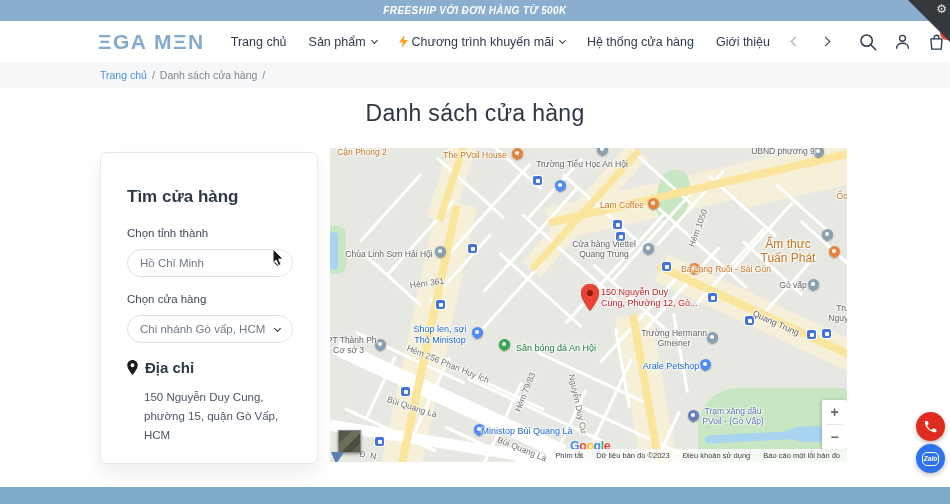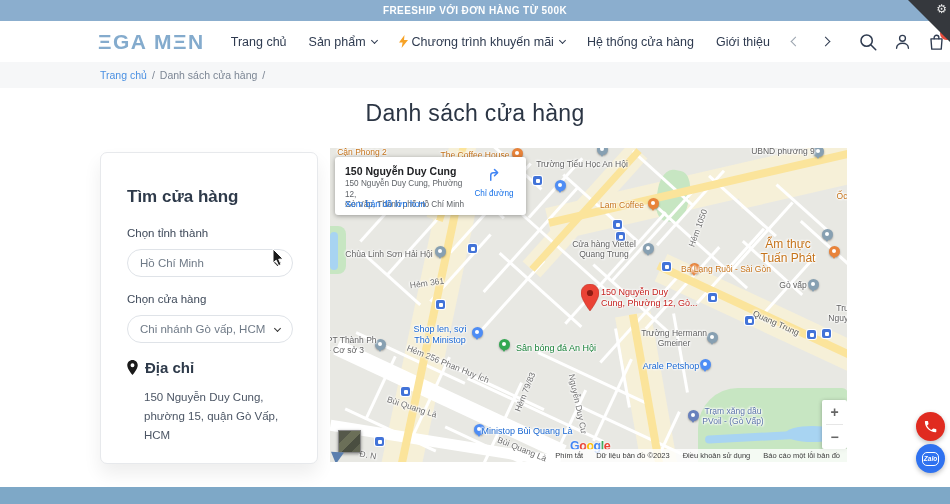--- a/index.html
+++ b/index.html
@@ -2,21 +2,21 @@
 <html><head>
 <meta charset="utf-8">
 <style>
   * { margin:0; padding:0; box-sizing:border-box; }
   html,body { width:950px; height:504px; overflow:hidden; background:#fff;
     font-family:"Liberation Sans","DejaVu Sans",sans-serif; }
 
   
   #banner { position:absolute; left:0; top:0; width:950px; height:21px; background:#8BAECE;
     display:flex; align-items:center; justify-content:center; }
-  #banner-text { color:#fff; font-size:10px; font-weight:bold; letter-spacing:.4px; }
+  #banner-text { color:#fff; font-size:10px; font-weight:bold; letter-spacing:.4px;font-style:italic; }
   #corner-badge { position:absolute; top:0; right:0; width:0; height:0;
     border-top:42px solid #35383d; border-left:42px solid transparent; z-index:60; }
   #corner-gear { position:absolute; top:2px; right:3px; color:#e8e8e8; font-size:12px; z-index:61; cursor:pointer; }
 
   
   #header { position:absolute; left:0; top:21px; width:950px; height:41px; background:#fff;
     display:flex; align-items:center; padding:0 103px 0 98px;text-align:right; }
   #logo { font-size:21px; font-weight:bold; color:#84abcd; letter-spacing:1.5px; margin-right:26px; white-space:nowrap; cursor:pointer; }
   .nav-item { font-size:12.5px; color:#2f3b50; font-weight:500; margin-right:22px; white-space:nowrap;
     display:flex; align-items:center; cursor:pointer; }
@@ -331,21 +331,21 @@
       <div class="map-pin" style="left: 143.5px; top: 275.5px; background: rgb(78, 141, 245);">
         <span class="pin-tail" style="border-top: 5px solid rgb(78, 141, 245);"></span>
       </div>
       <div class="map-pin" style="left: 168.5px; top: 190.5px; background: rgb(52, 168, 83);">
         <span class="pin-tail" style="border-top: 5px solid rgb(52, 168, 83);"></span>
       </div>
       <div class="map-pin" style="left: 357.5px; top: 261.5px; background: rgb(103, 128, 189);">
         <span class="pin-tail" style="border-top: 5px solid rgb(103, 128, 189);"></span>
       </div>
       <div class="map-label" style="color: rgb(197, 115, 26); font-size: 8.5px; left: 32px; top: 4px; transform: translate(-50%, -50%);">Cận Phong 2</div>
-      <div class="map-label" style="color: rgb(197, 115, 26); font-size: 8.5px; left: 145px; top: 7px; transform: translate(-50%, -50%);">The Coffee House</div>
+      <div class="map-label" style="color: rgb(197, 115, 26); font-size: 8.5px; left: 145px; top: 7px; transform: translate(-50%, -50%);">The PVoil House</div>
       <div class="map-label" style="color: rgb(97, 97, 97); font-size: 8.5px; left: 453px; top: 3px; transform: translate(-50%, -50%);">UBND phường 9</div>
       <div class="map-label" style="color: rgb(97, 97, 97); font-size: 8.5px; left: 252px; top: 16px; transform: translate(-50%, -50%);">Trường Tiểu Học An Hội</div>
       <div class="map-label" style="color: rgb(197, 115, 26); font-size: 8.5px; left: 292px; top: 57px; transform: translate(-50%, -50%);">Lam Coffee</div>
       <div class="map-label" style="color: rgb(197, 115, 26); font-size: 8.5px; left: 512px; top: 48px; transform: translate(-50%, -50%);">Ốc</div>
       <div class="map-label" style="color: rgb(110, 110, 110); font-size: 8.5px; left: 368px; top: 80px; transform: translate(-50%, -50%) rotate(-70deg);">Hẻm 1050</div>
       <div class="map-label" style="color: rgb(97, 97, 97); font-size: 8.5px; left: 274px; top: 101px; transform: translate(-50%, -50%);">Cửa hàng Viettel
 Quang Trung</div>
       <div class="map-label" style="color: rgb(197, 115, 26); font-size: 12px; left: 458px; top: 103px; transform: translate(-50%, -50%);">Ẩm thực Tuấn Phát</div>
       <div class="map-label" style="color: rgb(97, 97, 97); font-size: 8.5px; left: 59px; top: 106px; transform: translate(-50%, -50%);">Chùa Linh Sơn Hải Hội</div>
       <div class="map-label" style="color: rgb(197, 115, 26); font-size: 8.5px; left: 396px; top: 121px; transform: translate(-50%, -50%);">Ba Lạng Ruồi - Sài Gòn</div>
@@ -375,35 +375,20 @@
       <div class="map-label" style="color: rgb(110, 110, 110); font-size: 8.5px; left: 38px; top: 307px; transform: translate(-50%, -50%) rotate(10deg);">Đ. N</div>
     </div>
 
   <div id="gmarker">
     <svg width="18" height="27" viewBox="0 0 18 27">
       <path d="M9 0C4 0 0 4 0 9c0 6.5 9 18 9 18s9-11.5 9-18c0-5-4-9-9-9z" fill="#EA4335" stroke="#b4281e" stroke-width=".5"></path>
       <circle cx="9" cy="9" r="3.1" fill="#8f1d13"></circle>
     </svg>
   </div>
 
-  <div id="info-window">
-    <div id="iw-left">
-      <div id="iw-title">150 Nguyễn Duy Cung</div>
-      <div id="iw-addr">150 Nguyễn Duy Cung, Phường 12,
-Gò Vấp, Thành phố Hồ Chí Minh</div>
-    </div>
-    <div id="iw-right">
-      <svg width="15" height="15" viewBox="0 0 24 24">
-        <path d="M6 21v-8a4 4 0 0 1 4-4h6" fill="none" stroke="#4285f4" stroke-width="2.4" stroke-linecap="round"></path>
-        <path d="M12 4l5 5-5 5" fill="none" stroke="#4285f4" stroke-width="2.4" stroke-linecap="round" stroke-linejoin="round"></path>
-      </svg>
-      <div id="iw-dir-label">Chỉ đường</div>
-    </div>
-    <div id="iw-link">Xem bản đồ lớn hơn</div>
-  </div>
 
   <div id="zoom-ctrl">
     <div class="zbtn">+</div>
     <div id="zdivider"></div>
     <div class="zbtn">−</div>
   </div>
 
   <div id="sat-thumb"></div>
   <div id="pan-arrow"></div>
 

